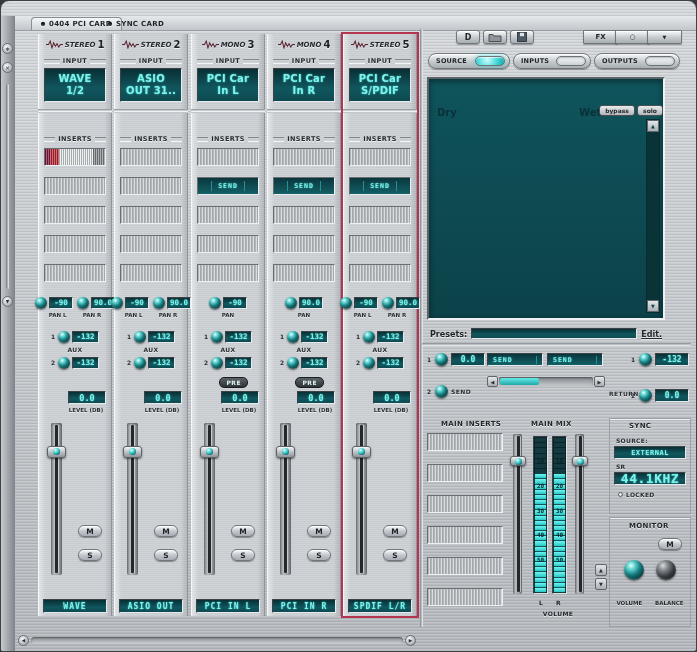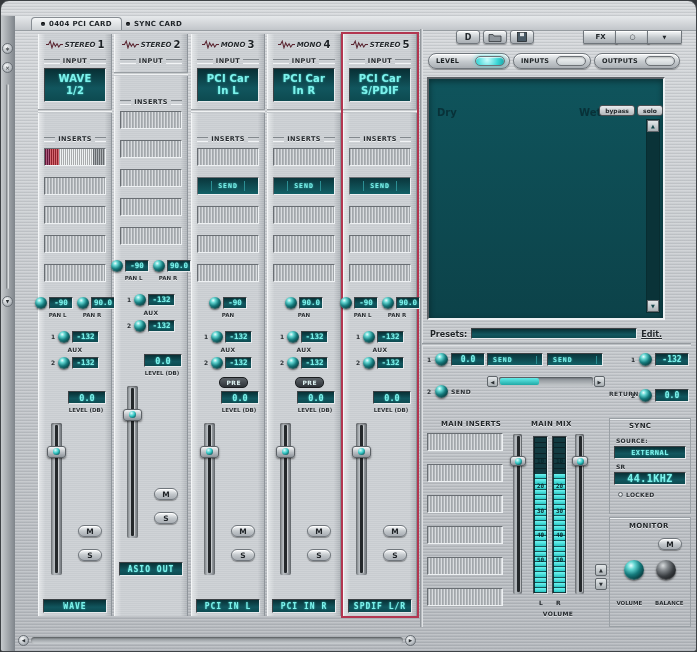--- a/index.html
+++ b/index.html
@@ -206,21 +206,21 @@
   .lr{position:absolute;top:181px;font:700 6px "DejaVu Sans",sans-serif;color:#23282c;}
   .lr.l{left:30px;} .lr.r{left:47px;}
   .vol-lbl{position:absolute;top:192px;left:0;right:0;text-align:center;
     font:700 6px "DejaVu Sans",sans-serif;color:#23282c;letter-spacing:.4px;text-shadow:0 1px 0 rgba(255,255,255,.6);}
 
   #sync-panel{top:417px;height:96px;}
   #sync-panel .sec-label2{position:absolute;left:5px;top:3px;}
   #sync-src-lbl{position:absolute;left:6px;top:18px;}
   #sync-src{position:absolute;left:4px;top:27px;width:72px;height:13px;font-size:7px;letter-spacing:.5px;}
   #sync-sr-lbl{position:absolute;left:6px;top:44px;}
-  #sync-sr{position:absolute;left:4px;top:53px;width:72px;height:13px;font-size:10px;letter-spacing:.5px;}
+  #sync-sr{position:absolute;left:4px;top:53px;width:72px;height:13px;font-size:13px;letter-spacing:.5px;}
   .locked-row{position:absolute;left:8px;top:72px;display:flex;align-items:center;gap:3px;}
   .led-dot{width:5px;height:5px;border-radius:50%;background:radial-gradient(circle at 35% 30%,#fff,#cfd4d7 60%,#8f959b);border:1px solid #60666b;}
 
   #monitor-panel{top:516px;height:110px;}
   #monitor-panel .sec-label2{position:absolute;left:5px;top:4px;}
   .mon-m{position:absolute;right:8px;top:20px;width:24px;height:12px;}
   .mon-knobs{position:absolute;left:0;right:0;top:42px;display:flex;justify-content:space-around;padding:0 8px;}
   .mon-lbls{position:absolute;left:0;right:0;top:82px;display:flex;justify-content:space-around;
     font:700 5.5px "DejaVu Sans",sans-serif;color:#272c30;text-shadow:0 1px 0 rgba(255,255,255,.6);}
 
@@ -238,21 +238,21 @@
 <body>
 
 <div id="app">
 
 
   <div id="tabrow">
     <div class="tab active" style="left:16px">
       <span class="tab-led"></span>
       <span>0404 PCI CARD</span>
     </div>
-    <div class="tab" style="left:102px">
+    <div class="tab" style="left:84px">
       <span class="tab-led"></span>
       <span>SYNC CARD</span>
     </div>
   </div>
 
   <div id="leftrail">
     <button class="rail-btn" style="top:27px">∗</button>
     <button class="rail-btn" style="top:46px">×</button>
     <div class="rail-groove" style="top:68px;height:205px"></div>
     <button class="rail-btn" style="top:280px;font-size:4.5px">▼</button>
@@ -327,20 +327,24 @@
     <div class="strip-header">
       <svg class="wave-icon" viewBox="0 0 20 10">
           <path d="M0 5h3l2-4 2 8 2-6 2 4 2-3 2 4 2-3h3"></path>
         </svg>
       <span class="strip-type">STEREO</span>
       <span class="strip-num">2</span>
     </div>
     <div class="sec-label">
         <span>INPUT</span>
       </div>
+    <div class="input-display mini">
+      <div>ASIO</div>
+      <div>OUT 31..</div>
+    </div>
     <div class="ridge"></div>
     <div class="sec-label inserts">
         <span>INSERTS</span>
       </div>
     <div class="insert-slots">
         <div class="slot empty"></div>
         <div class="slot empty"></div>
         <div class="slot empty"></div>
         <div class="slot empty"></div>
         <div class="slot empty"></div>
@@ -600,21 +604,21 @@
     <button class="tool-btn pillb" style="left:190px">
         <span>○</span>
       </button>
     <button class="tool-btn pillb" style="left:222px">
         <span style="font-size:5px">▼</span>
       </button>
   </div>
 
   <div id="modes">
     <div class="pill" style="left:3px;width:82px">
-      <span class="pill-label">LEVEL</span>
+      <span class="pill-label">SOURCE</span>
       <span class="pill-led on"></span>
     </div>
     <div class="pill" style="left:88px;width:78px">
       <span class="pill-label">INPUTS</span>
       <span class="pill-led"></span>
     </div>
     <div class="pill" style="left:169px;width:86px">
       <span class="pill-label">OUTPUTS</span>
       <span class="pill-led"></span>
     </div>

